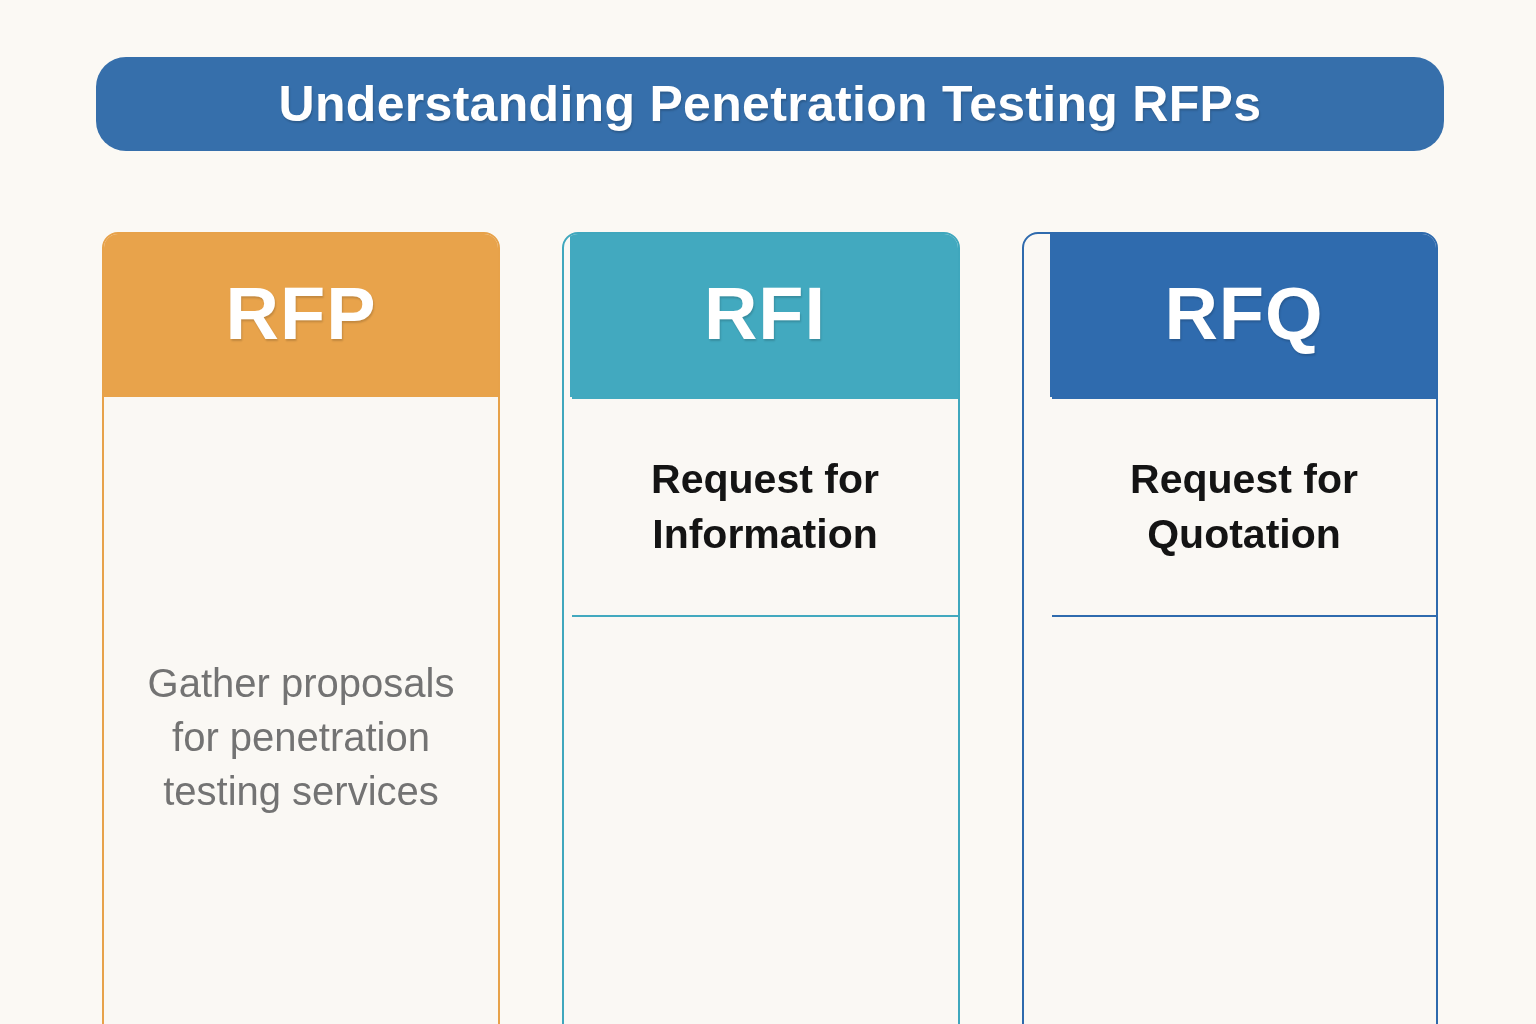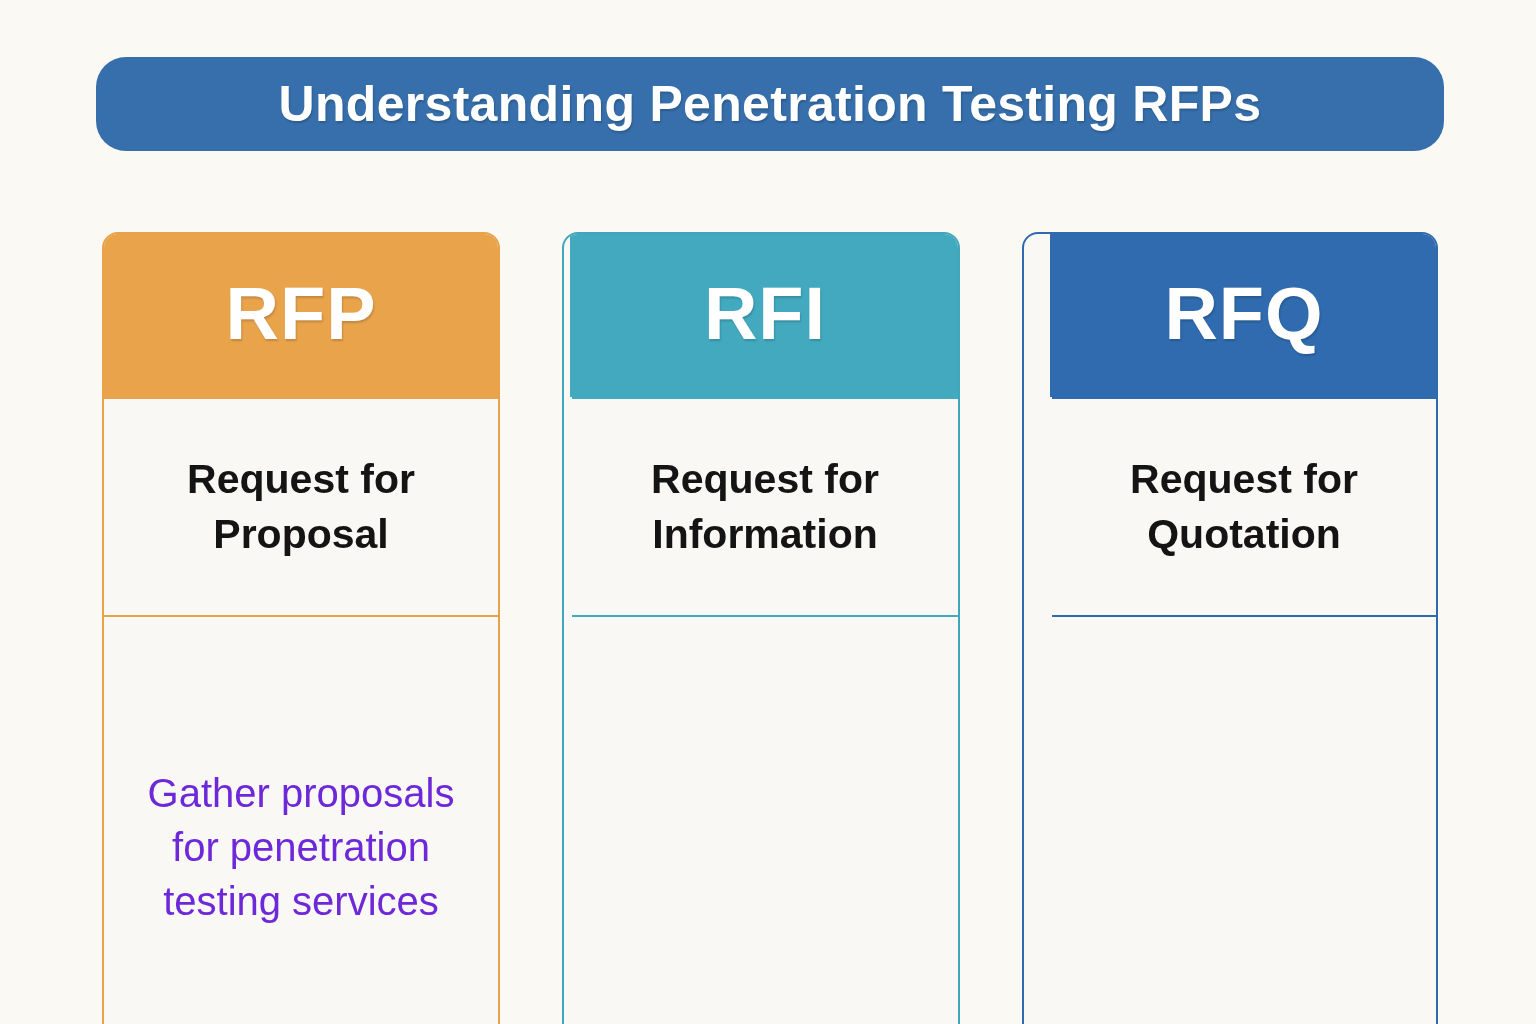--- a/index.html
+++ b/index.html
@@ -116,21 +116,21 @@
     display: flex;
     align-items: center;
     justify-content: center;
     padding: 0 16px 10px 16px;
     text-align: center;
   }
 
   .card-desc-text {
     font-size: 40px;
     font-weight: normal;
-    color: #6d28d9;
+    color: #737373;
     line-height: 1.35;
     text-align: center;
   }
 
   
   .card-1 { border-color: #e7a24a; }
   .card-1 .card-head { background: #e8a34b; }
   .card-1 .card-title { border-top-color: #e8a34b; border-bottom-color: #e8a34b; }
 
   .card-2 { border-color: #3fa7bd; padding-left: 8px; }
@@ -149,23 +149,20 @@
   <div class="title-banner">
     <div class="title-text">Understanding Penetration Testing RFPs</div>
   </div>
 
   <div class="cards">
 
     <div class="card card-1">
       <div class="card-head">
         <span class="card-head-text">RFP</span>
       </div>
-      <div class="card-title">
-        <span class="card-title-text">Request for Proposal</span>
-      </div>
       <div class="card-desc">
         <span class="card-desc-text">Gather proposals for penetration testing services</span>
       </div>
     </div>
 
     <div class="card card-2">
       <div class="card-head">
         <span class="card-head-text">RFI</span>
       </div>
       <div class="card-title">

